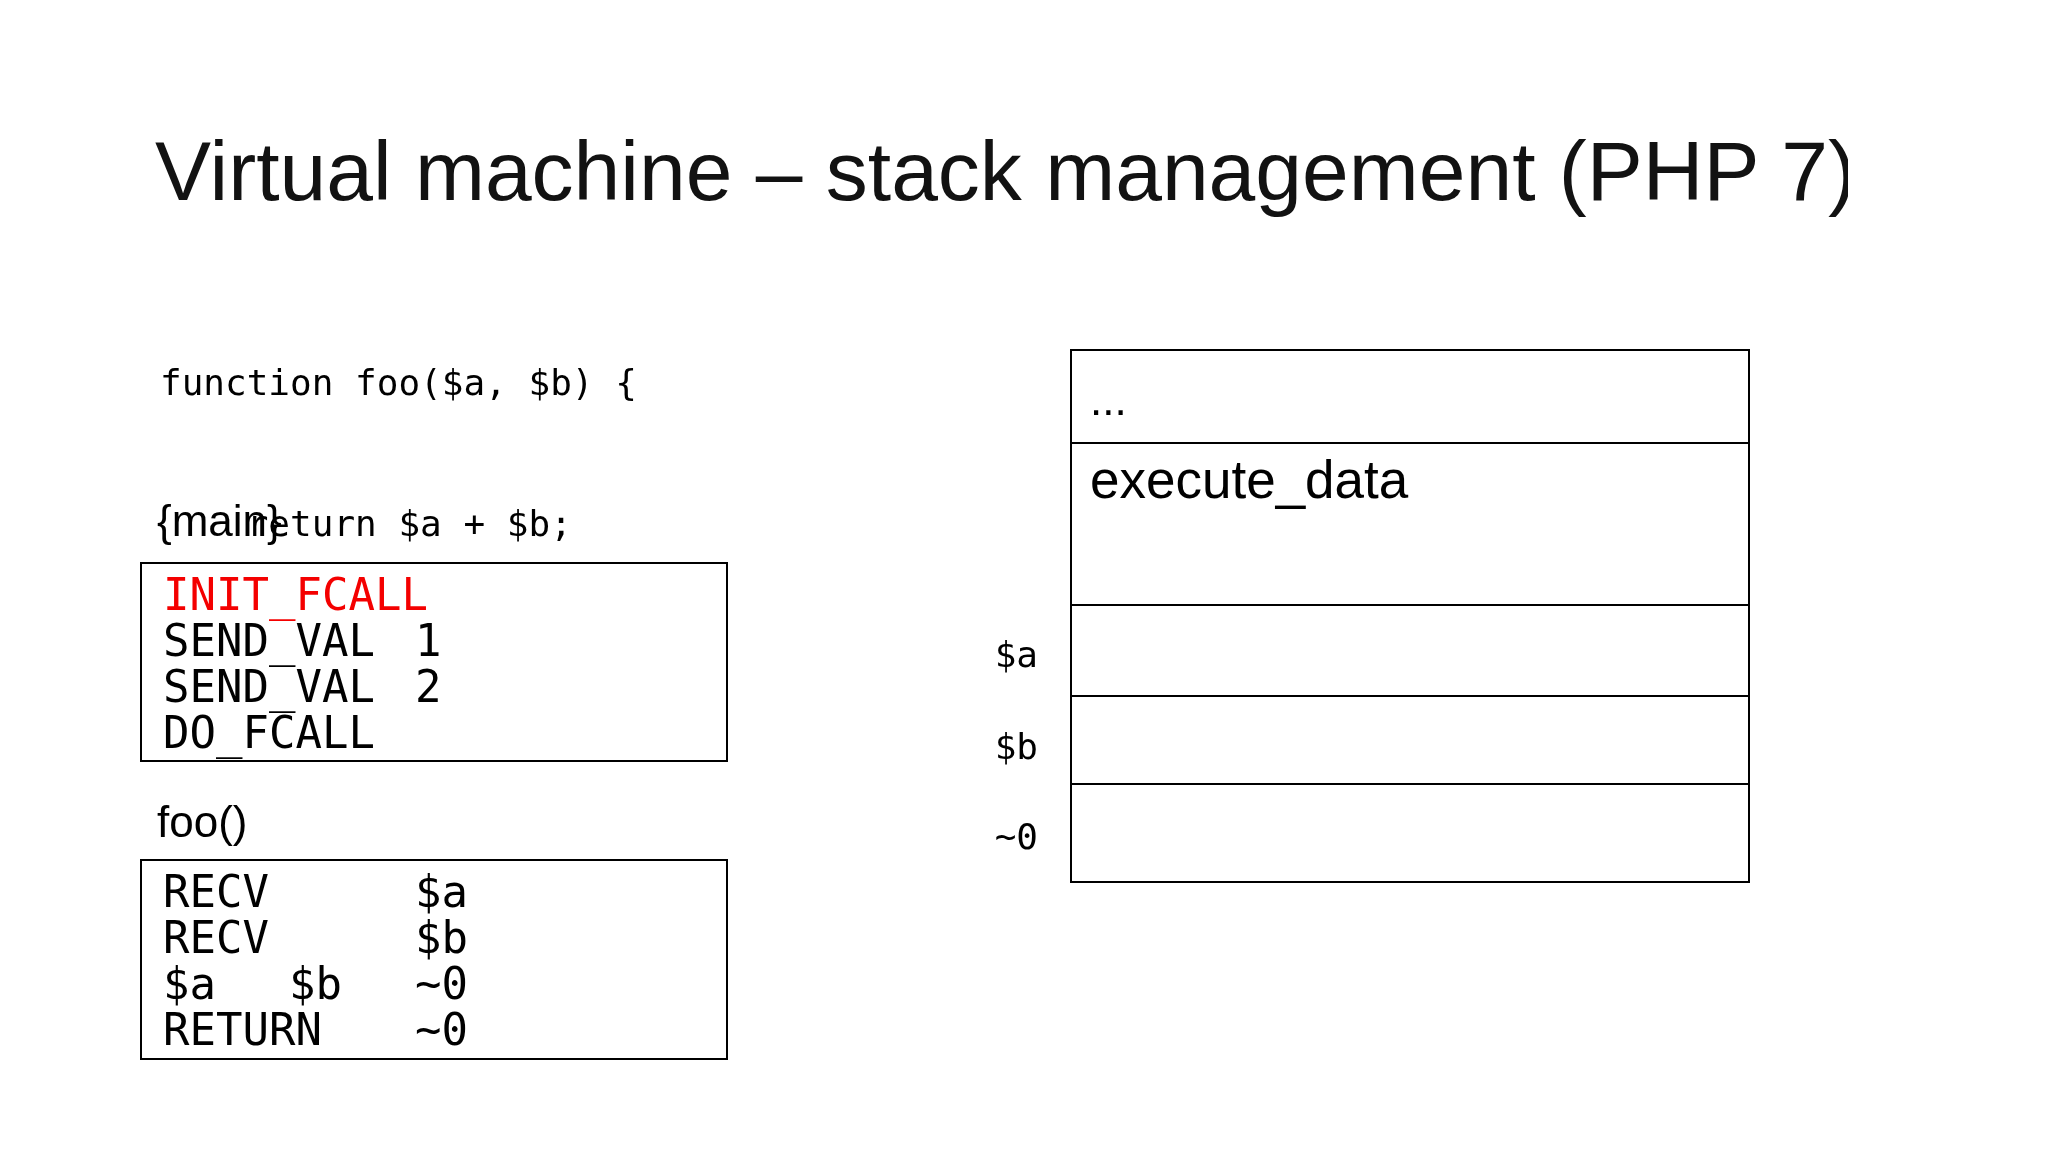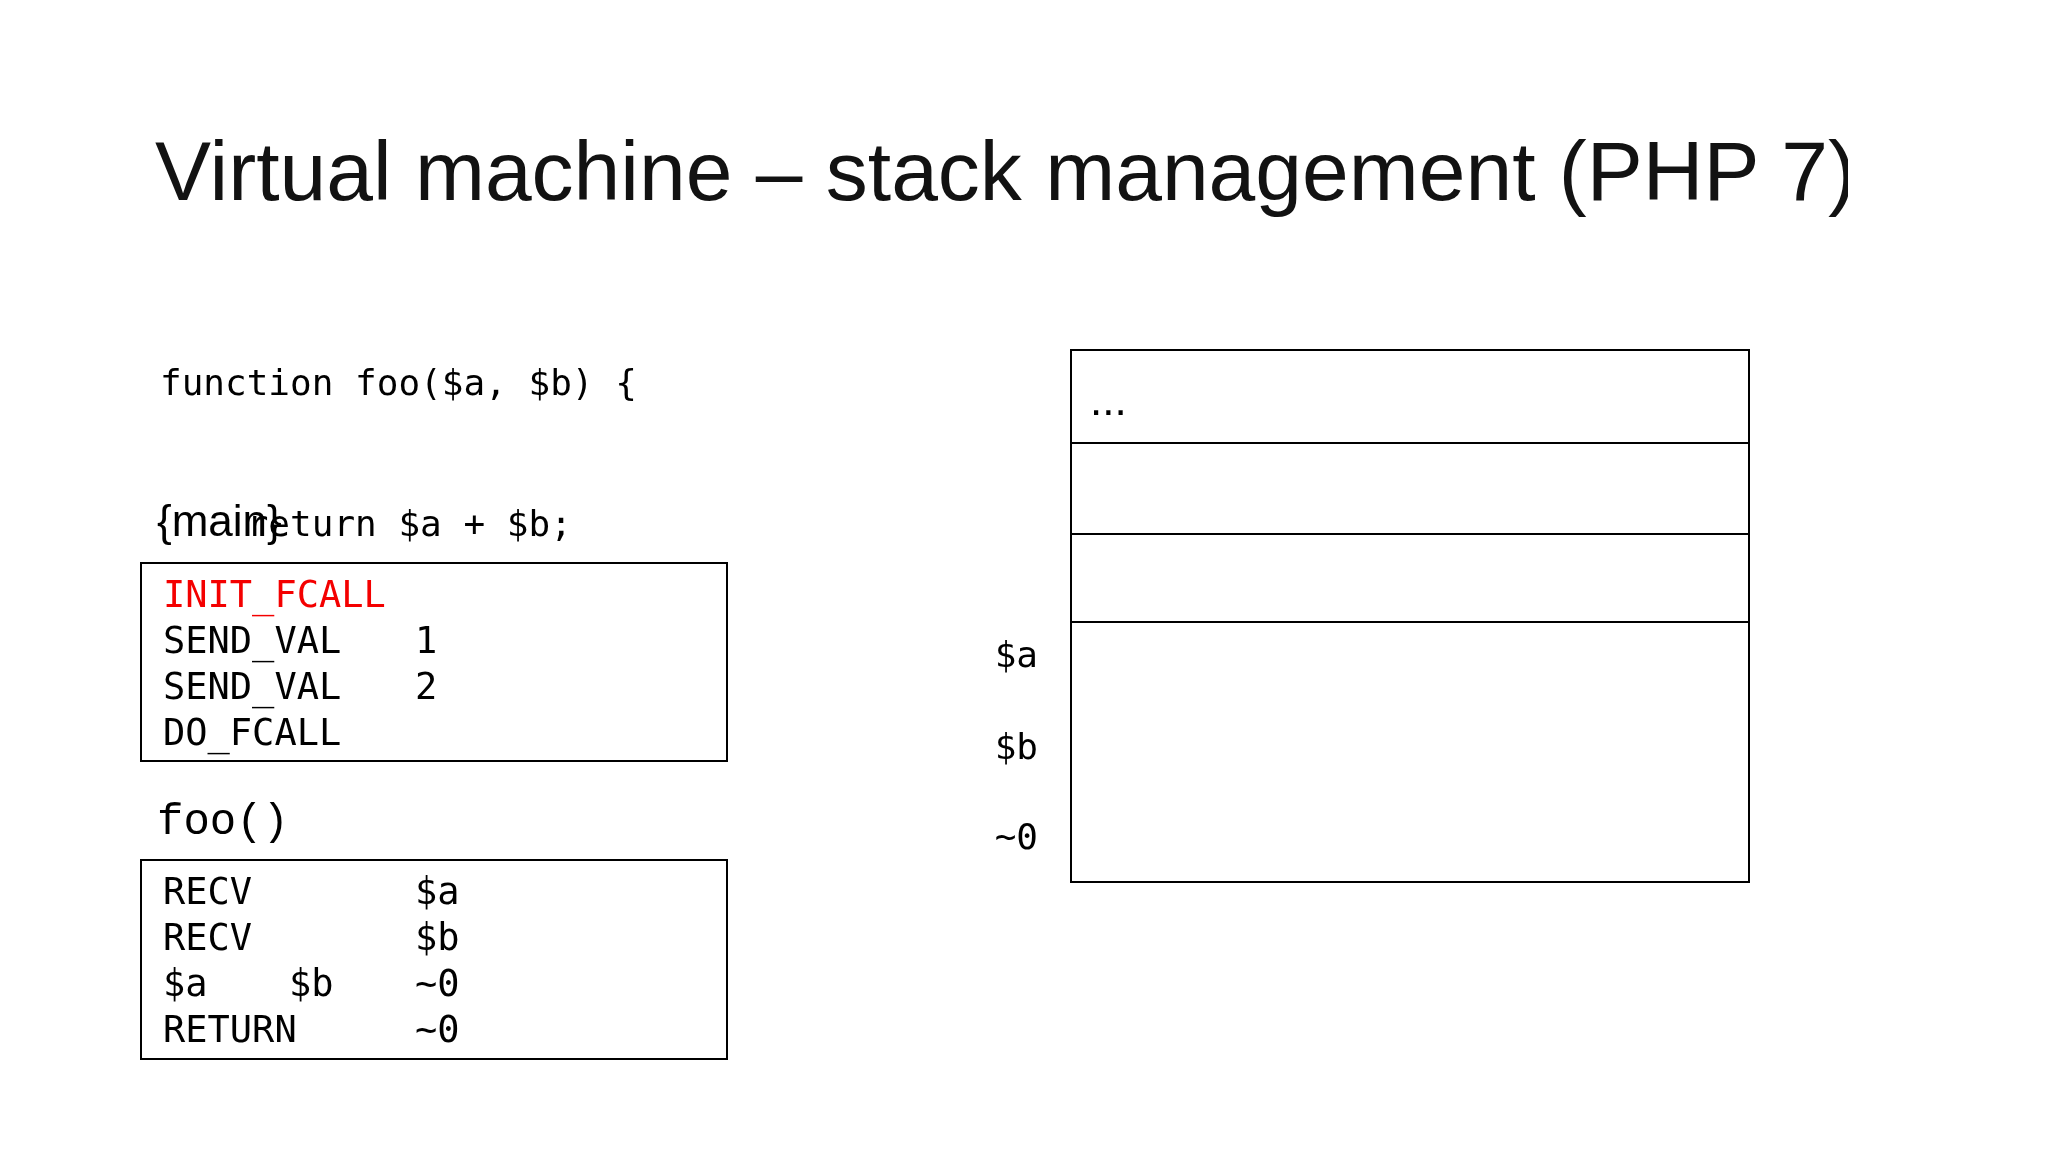--- a/index.html
+++ b/index.html
@@ -26,31 +26,31 @@
   #code {
     left: 160px; top: 265px;
     font-family: "DejaVu Sans Mono", monospace;
     font-size: 36px; line-height: 47px;
     white-space: pre;
   }
 
   
   .section-label { font-size: 44px; line-height: 54px; white-space: nowrap; text-align: center; }
   #main-label { left: 157px; top: 494px; }
-  #foo-label  { left: 157px; top: 795px; font-family: Liberation Mono, monospace; }
+  #foo-label  { left: 157px; top: 795px; }
   #vm-label   { left: 1088px; top: 282px; font-size: 46px; line-height: 54px; }
 
   
   .opbox {
     left: 140px; width: 588px;
     border: 2px solid #000;
     box-sizing: border-box;
     padding: 8px 0 0 21px;
     font-family: "DejaVu Sans Mono", monospace;
-    font-size: 37px; line-height: 46px;
+    font-size: 44px; line-height: 46px;
     background: #fff;
   }
   #main-box { top: 562px; height: 200px; }
   #foo-box  { top: 859px; height: 201px; }
   .oprow { display: flex; white-space: pre; }
   .oprow span { display: block; overflow: visible; }
   .c1 { width: 252px; }
   .c2 { width: 126px; }
   .c3 { width: 126px; }
   .c4 { flex: 1; }
@@ -155,20 +155,21 @@
       <span class="c3"></span>
       <span class="c4"></span>
     </div>
   </div>
 
 
   <div id="vm-stack" class="abs">
     <div id="vrow-dots" class="vrow">
       <span>...</span>
     </div>
+    <div id="vrow-exec" class="vrow">execute_data</div>
     <div id="vrow-a" class="vrow"></div>
     <div id="vrow-b" class="vrow"></div>
     <div id="vrow-r" class="vrow"></div>
   </div>
 
   <div id="slot-label-a" class="abs stack-side-label">$a</div>
   <div id="slot-label-b" class="abs stack-side-label">$b</div>
   <div id="slot-label-r" class="abs stack-side-label">~0</div>
 
 </div>

